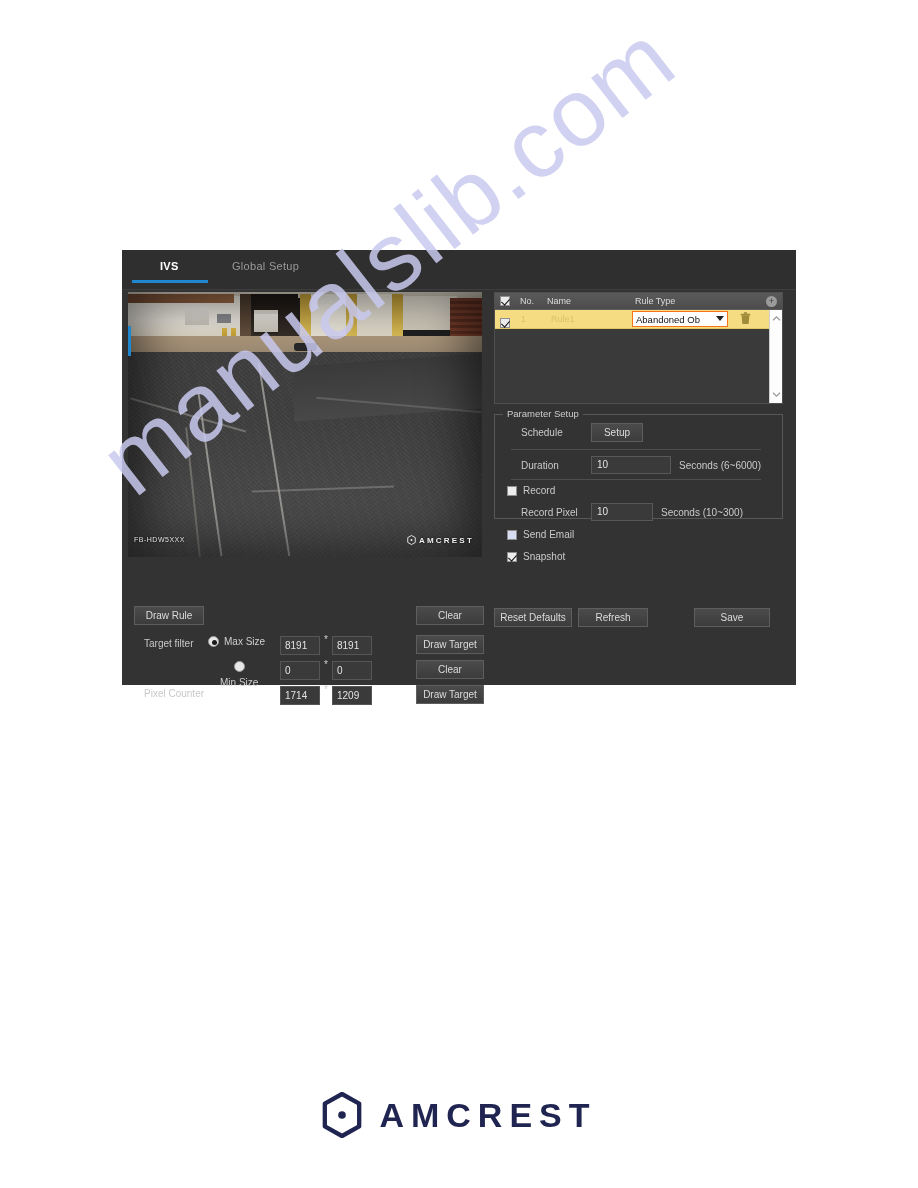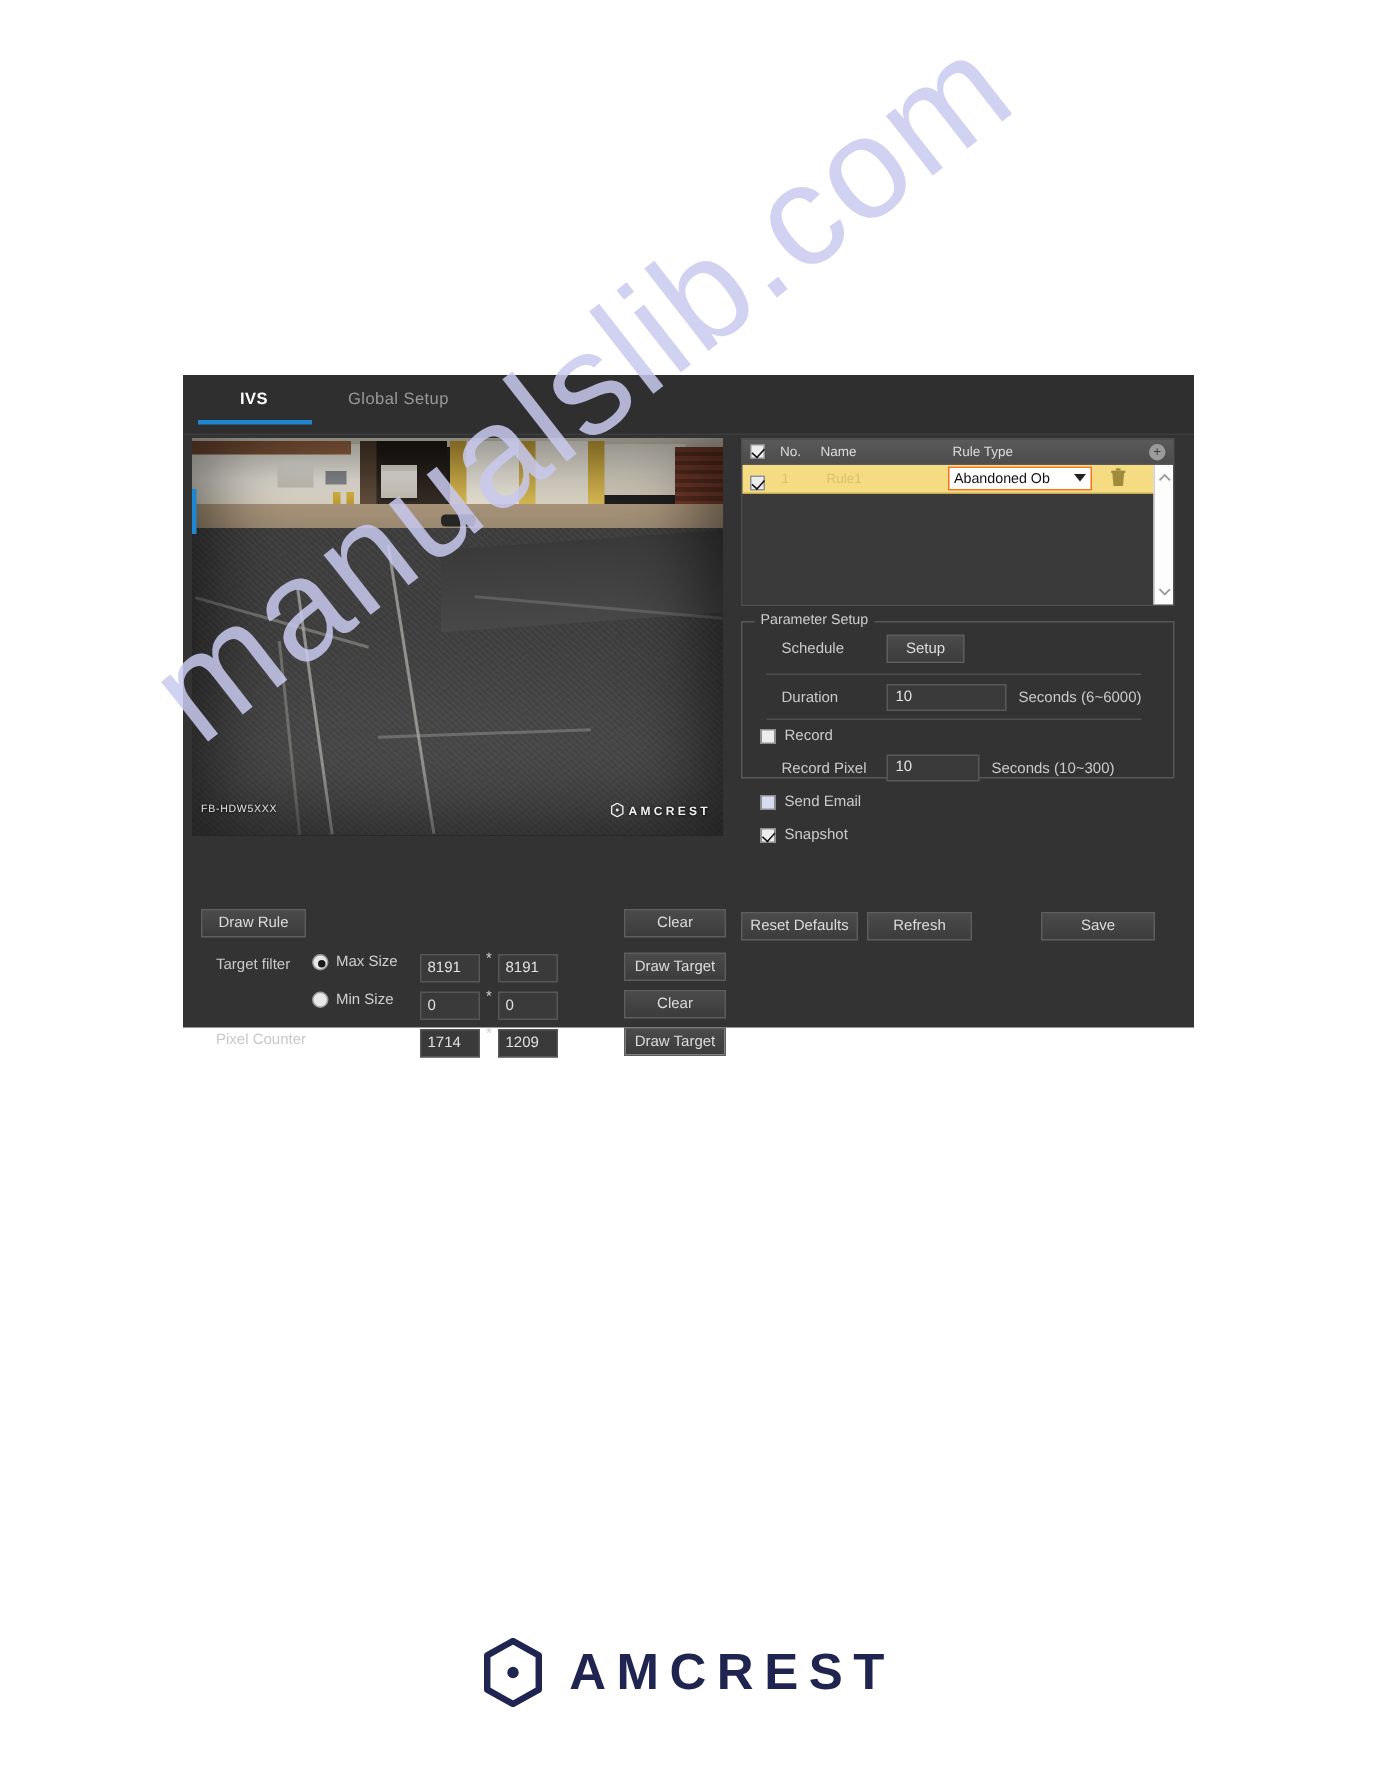--- a/index.html
+++ b/index.html
@@ -221,21 +221,21 @@
 
   .draw-rule { position:absolute; left:6px; top:314px; width:70px; }
   .clear-top { position:absolute; left:288px; top:314px; width:68px; }
 
   .lbl { color:#c8c8c8; font-size:10px; }
   .target-filter-lbl { position:absolute; left:16px; top:346px; }
   .pixel-counter-lbl { position:absolute; left:16px; top:396px; }
 
   .radio-row { position:absolute; display:flex; align-items:center; gap:5px; }
   .rr1 { left:80px; top:344px; }
-  .rr2 { left:80px; top:369px; }
+  .rr2 { left:92px; top:369px;flex-direction:column; }
   .radio {
     width:11px; height:11px; border-radius:50%;
     background:#e8e8e8; border:1px solid #9a9a9a;
     position:relative; display:inline-block;
   }
   .radio.checked::after {
     content:""; position:absolute; left:2.5px; top:2.5px;
     width:5px; height:5px; border-radius:50%; background:#1a1a1a;
   }
   .radio-label { color:#cfcfcf; font-size:10px; }

